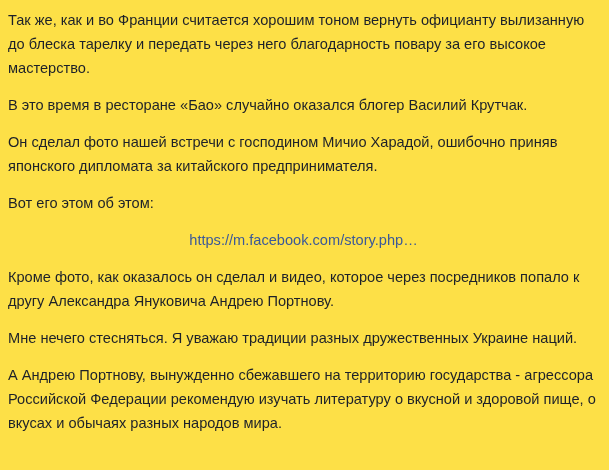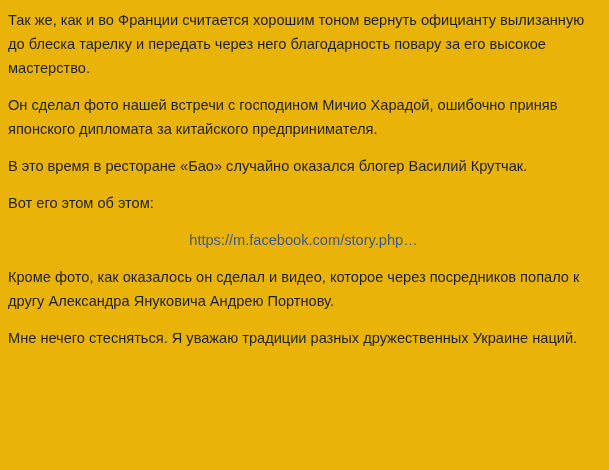--- a/index.html
+++ b/index.html
@@ -12,21 +12,21 @@
     height: 470px;
     font-family: "Liberation Sans", sans-serif;
     color: #1d2129;
     -webkit-font-smoothing: antialiased;
   }
   .page {
     width: 609px;
     height: 470px;
     box-sizing: border-box;
     padding: 8px 10px 0 8px;
-    background: #eab308;
+    background: #fde047;
     overflow: hidden;
   }
   .para {
     font-size: 14.6px;
     line-height: 24px;
     color: #1d2129;
     margin: 0 0 13px 0;
     text-align: left;
     word-wrap: break-word;
   }
@@ -44,26 +44,27 @@
     text-align: center;
   }
 </style>
 </head>
 <body>
 
 <div class="page">
 
   <p class="para">Так же, как и во Франции считается хорошим тоном вернуть официанту вылизанную до блеска тарелку и передать через него благодарность повару за его высокое мастерство.</p>
 
+  <p class="para">В это время в ресторане «Бао» случайно оказался блогер Василий Крутчак.</p>
+
   <p class="para">Он сделал фото нашей встречи с господином Мичио Харадой, ошибочно приняв японского дипломата за китайского предпринимателя.</p>
-
-  <p class="para">В это время в ресторане «Бао» случайно оказался блогер Василий Крутчак.</p>
 
   <p class="para">Вот его этом об этом:</p>
 
   <a class="link">https://m.facebook.com/story.php…</a>
 
   <p class="para">Кроме фото, как оказалось он сделал и видео, которое через посредников попало к другу Александра Януковича Андрею Портнову.</p>
 
   <p class="para">Мне нечего стесняться. Я уважаю традиции разных дружественных Украине наций.</p>
 
+  <p class="para">А Андрею Портнову, вынужденно сбежавшего на территорию государства - агрессора Российской Федерации рекомендую изучать литературу о вкусной и здоровой пище, о вкусах и обычаях разных народов мира.</p>
 
 </div>
 
 </body></html>

